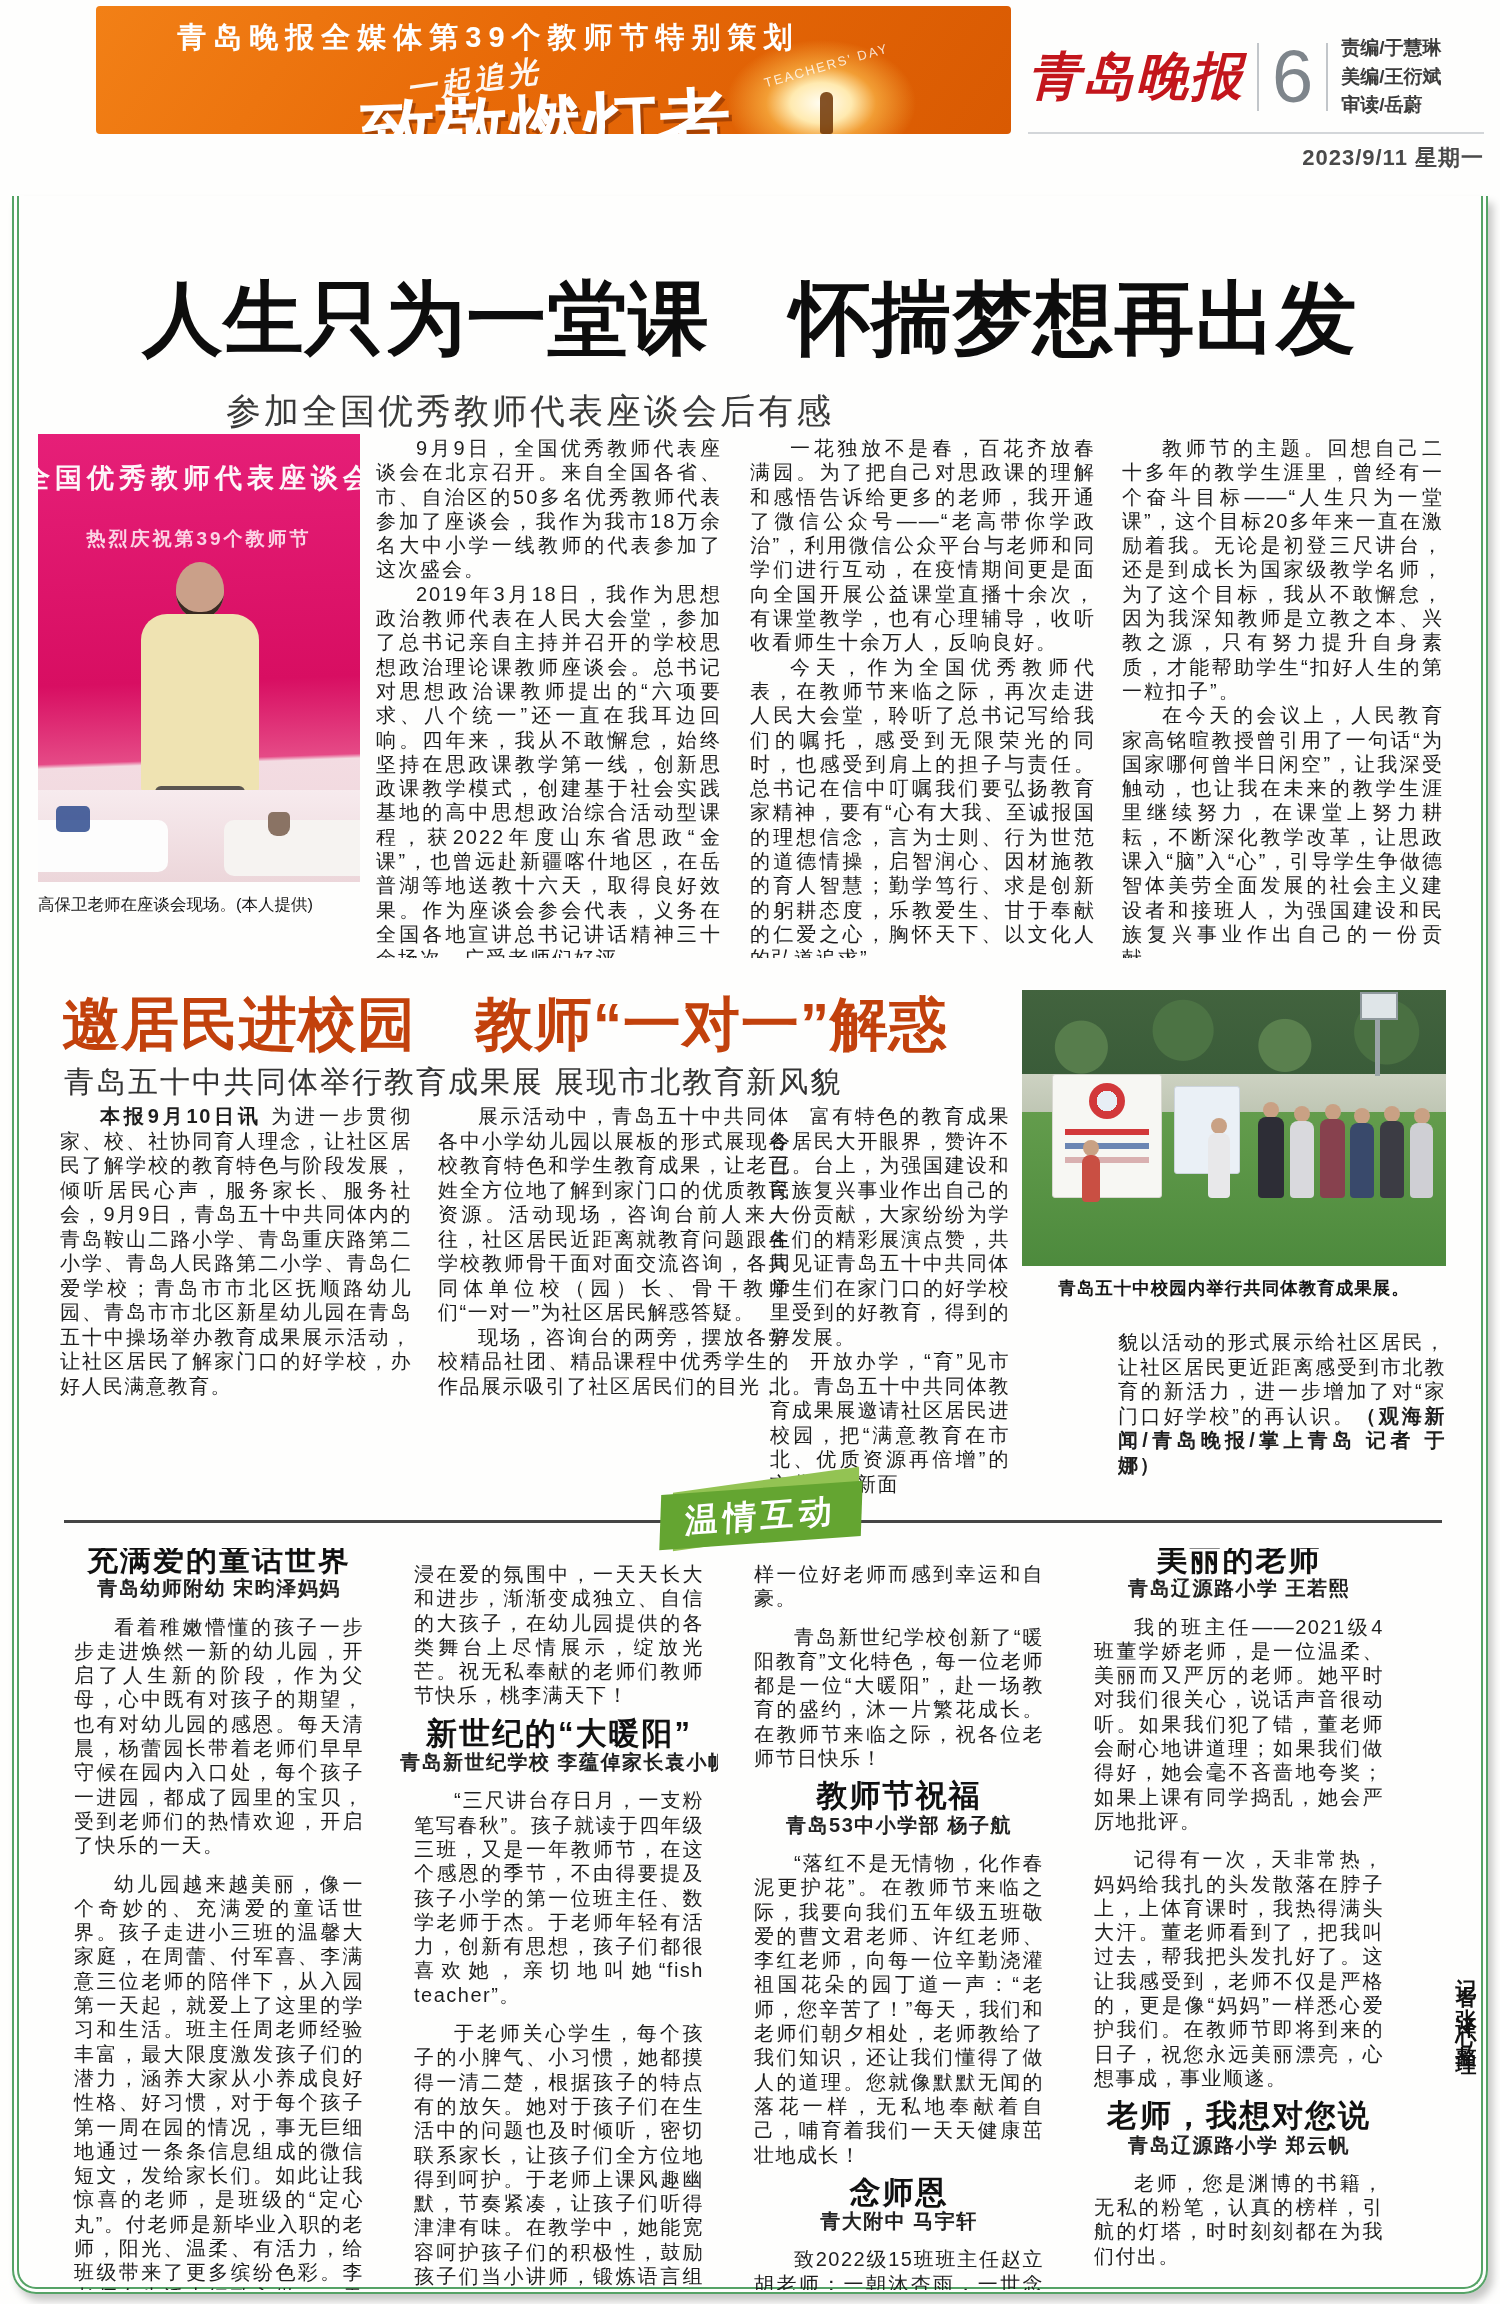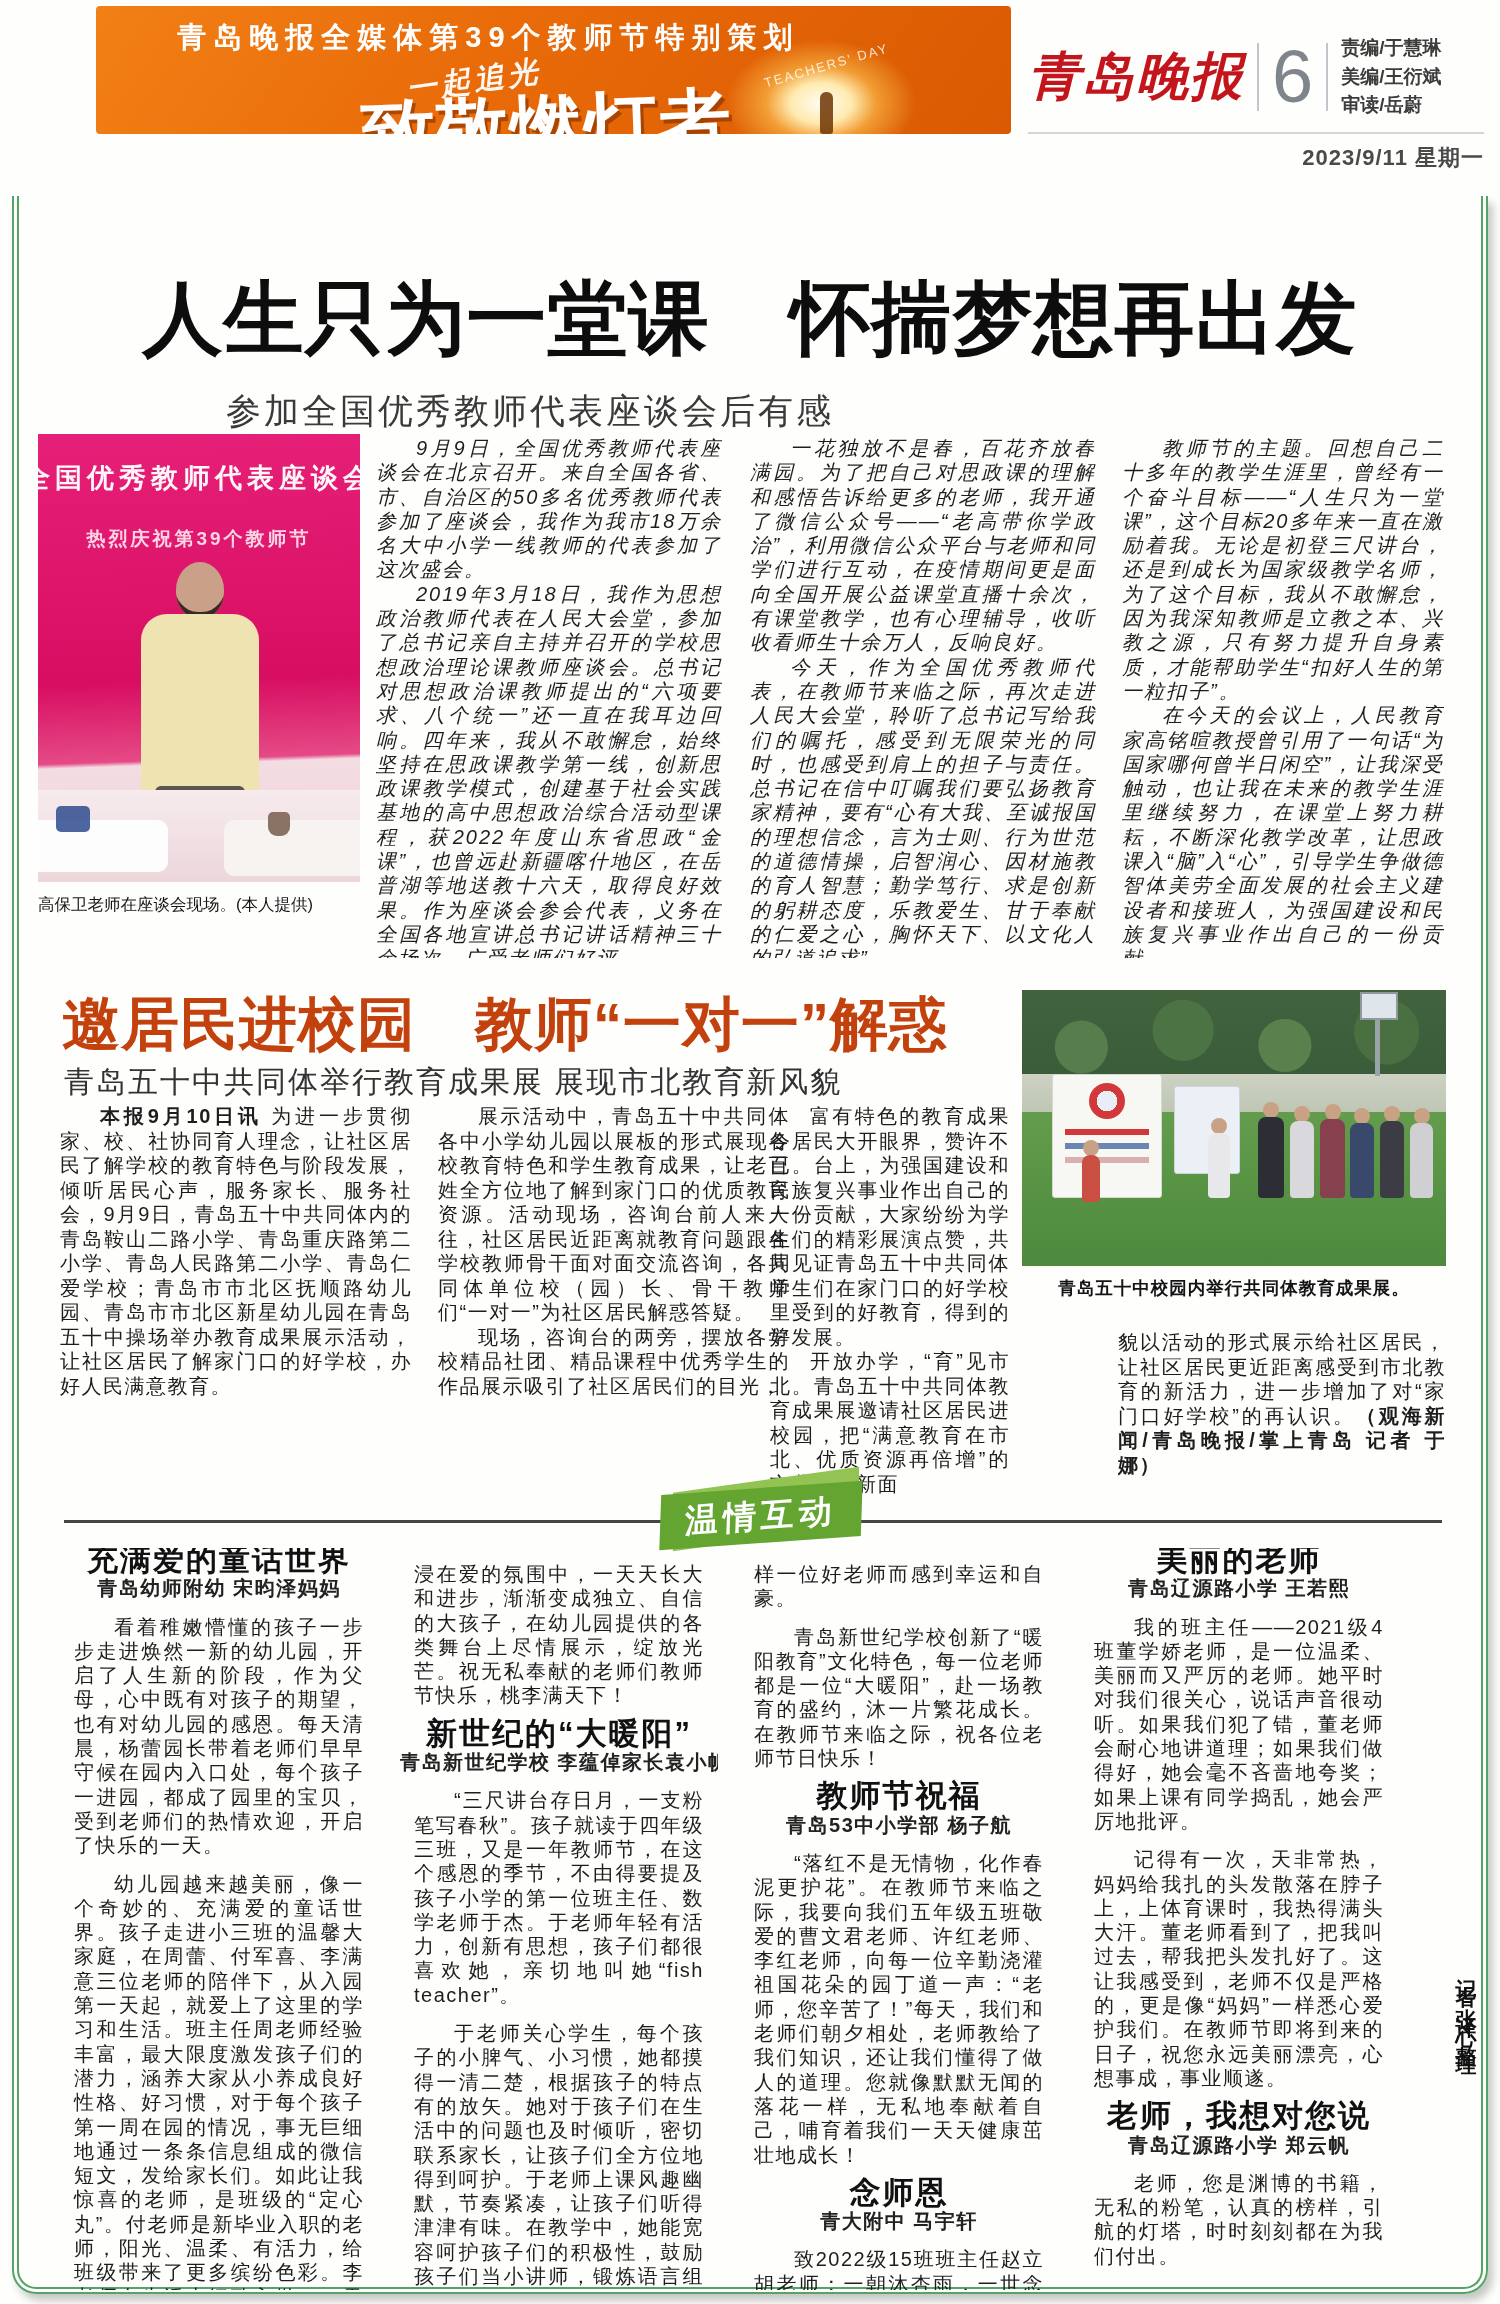--- a/index.html
+++ b/index.html
@@ -58,21 +58,21 @@
   .p1-table{position:absolute;left:0;bottom:0;width:100%;height:92px;background:linear-gradient(#f7ebee,#ecd6da);}
   .p1-cloth{position:absolute;left:-20px;bottom:10px;width:150px;height:52px;background:#fdfdfd;border-radius:10px;}
   .p1-cloth2{position:absolute;right:-24px;bottom:6px;width:160px;height:56px;background:#f6f3f1;border-radius:10px;}
   .p1-blue{position:absolute;left:18px;bottom:50px;width:34px;height:26px;background:#2e4b8e;border-radius:5px;opacity:.85;}
   .p1-kettle{position:absolute;right:70px;bottom:46px;width:22px;height:24px;background:#8a7364;border-radius:5px 5px 9px 9px;}
   .photo1-caption{position:absolute;left:38px;top:894px;width:330px;font-size:16.5px;color:#161616;
                   white-space:nowrap;overflow:hidden;}
 
   .a1col{position:absolute;top:436px;height:522px;overflow:hidden;font-size:20px;line-height:24.3px;
          letter-spacing:2px;text-align:justify;color:#1d1d1d;}
-  .a1col p{margin:0;text-indent:2em;font-style:italic;}
+  .a1col p{margin:0;text-indent:2em;}
   .c1{left:376px;width:346px;}
   .c2{left:750px;width:346px;}
   .c3{left:1122px;width:322px;}
 
   
   .a2-headline{position:absolute;left:62px;top:986px;width:960px;margin:0;font-size:58px;
                font-weight:900;color:#c2410c;letter-spacing:1px;white-space:nowrap;}
   .a2-subtitle{position:absolute;left:64px;top:1062px;width:960px;font-size:30px;color:#333;
                letter-spacing:2px;white-space:nowrap;}
   .a2col{position:absolute;top:1104px;height:392px;overflow:hidden;font-size:20px;line-height:24.5px;

